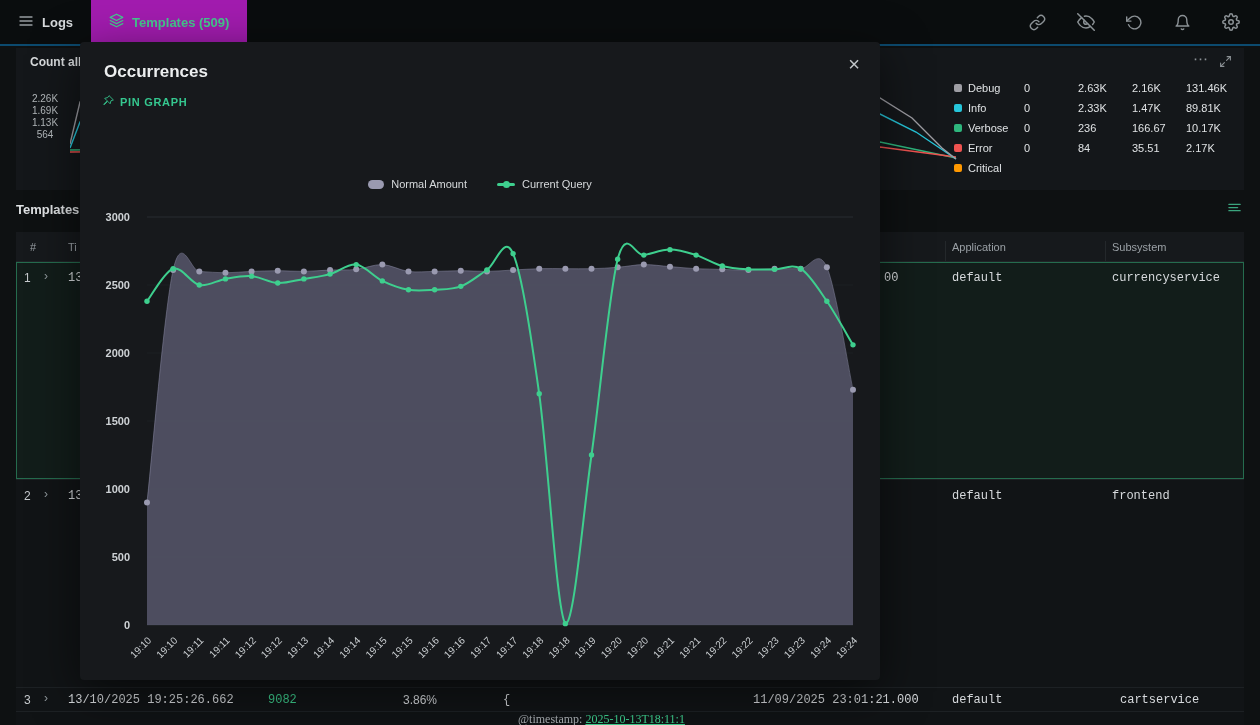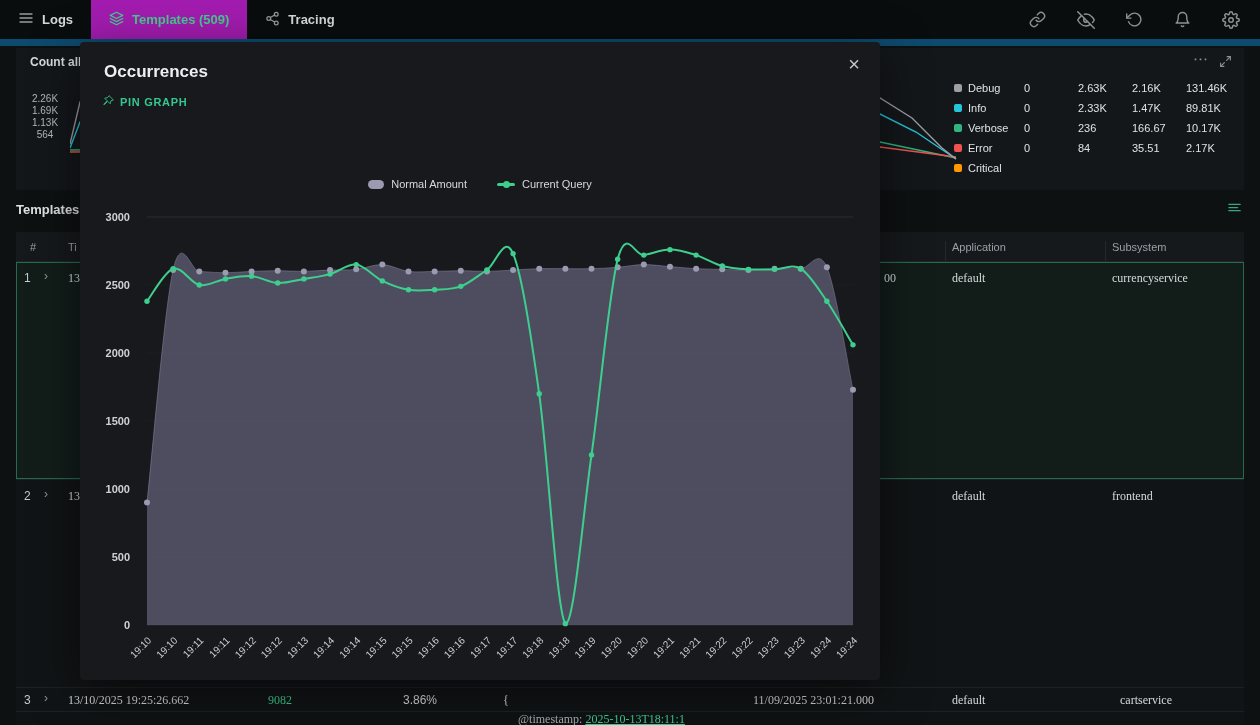--- a/index.html
+++ b/index.html
@@ -1,21 +1,21 @@
 <!DOCTYPE html>
 <html><head>
 <meta charset="utf-8">
 <style>
   *{box-sizing:border-box;margin:0;padding:0}
   html,body{width:1260px;height:725px;overflow:hidden}
   body{background:#0e1112;font-family:"Liberation Sans",sans-serif;-webkit-font-smoothing:antialiased}
   #app{position:relative;width:1260px;height:725px;background:#0e1112}
 
   
-  .topbar{position:absolute;left:0;top:0;width:1260px;height:46px;background:#0a0d0e;border-bottom:7px solid #0c4a6e;display:flex;align-items:stretch;z-index:3}
+  .topbar{position:absolute;left:0;top:0;width:1260px;height:46px;background:#0a0d0e;border-bottom:2px solid #0c4a6e;display:flex;align-items:stretch;z-index:3}
   .tab{display:flex;align-items:center;gap:8px;padding:0 18px;font-size:13px;font-weight:600;color:#d6d9db;cursor:pointer}
   .tab svg{stroke:#969ca0;fill:none;stroke-width:2;stroke-linecap:round;stroke-linejoin:round}
   .tab.active{background:#a21caf;color:#45c98e}
   .tab.active svg{stroke:#45c98e}
   .topbar-right{margin-left:auto;display:flex;align-items:center;gap:31px;padding-right:20px}
   .tb-icon{background:none;border:none;cursor:pointer;display:flex;align-items:center}
   .tb-icon svg{stroke:#8b9195;fill:none;stroke-width:2;stroke-linecap:round;stroke-linejoin:round}
 
   
   .count-panel{position:absolute;left:16px;top:48px;width:1228px;height:142px;background:#14171a;overflow:hidden;z-index:1}
@@ -34,21 +34,21 @@
   
   .tmpl-title{position:absolute;left:16px;top:202px;font-size:13px;font-weight:700;color:#dfe2e4;z-index:1}
   .tmpl-filter{position:absolute;right:18px;top:200px;background:none;border:none;cursor:pointer;z-index:1}
   .tmpl-filter svg{stroke:#3ba57e;fill:none;stroke-width:2;stroke-linecap:round}
   .tmpl-table{position:absolute;left:16px;top:232px;width:1228px;height:493px;background:#101315;z-index:1}
   .thead{position:relative;height:30px;background:#16191c;color:#9aa0a5;font-size:11px;border-bottom:1px solid #202427}
   .thead span{position:absolute;top:9px}
   .col-div{position:absolute;top:0;bottom:0;width:1px;background:#24282b}
   .trow{position:relative;border-bottom:1px solid #1d2124;background:#111416}
   .trow .cell{position:absolute;top:9px;font-size:12px}
-  .mono{font-family:Liberation Serif, serif;font-size:12px;color:#d7dadd}
+  .mono{font-family:Liberation Mono, monospace;font-size:12px;color:#d7dadd}
   .row-num{color:#c6cacd;font-size:12px}
   .chev{color:#8f979b;font-size:14px;cursor:pointer}
   .green{color:#3ecf8e}
   .row1{height:218px;background:rgba(62,207,142,.05);box-shadow:inset 0 0 0 1px rgba(62,207,142,.45)}
   .row2{height:208px}
   .row3{height:24px}
   .json-line{position:relative;height:13px;padding-left:502px;font-family:Liberation Serif, serif;font-size:12px;white-space:nowrap}
   .json-key{color:#a9aeb2}
   .json-val{color:#3ecf8e;text-decoration:underline}
 
@@ -83,32 +83,20 @@
     </div>
     <div class="tab active">
       <span>
         <svg width="15" height="15" viewBox="0 0 24 24">
             <polygon points="12 2 2 7 12 12 22 7 12 2"></polygon>
             <polyline points="2 17 12 22 22 17"></polyline>
             <polyline points="2 12 12 17 22 12"></polyline>
           </svg>
       </span>
       <span>Templates (509)</span>
-    </div>
-    <div class="tab">
-      <span>
-        <svg width="15" height="15" viewBox="0 0 24 24">
-            <circle cx="18" cy="5" r="3"></circle>
-            <circle cx="6" cy="12" r="3"></circle>
-            <circle cx="18" cy="19" r="3"></circle>
-            <line x1="8.59" y1="13.51" x2="15.42" y2="17.49"></line>
-            <line x1="15.41" y1="6.51" x2="8.59" y2="10.49"></line>
-          </svg>
-      </span>
-      <span>Tracing</span>
     </div>
     <div class="topbar-right">
       <button class="tb-icon">
         <svg width="17" height="17" viewBox="0 0 24 24">
             <path d="M10 13a5 5 0 0 0 7.54.54l3-3a5 5 0 0 0-7.07-7.07l-1.72 1.71"></path>
             <path d="M14 11a5 5 0 0 0-7.54-.54l-3 3a5 5 0 0 0 7.07 7.07l1.71-1.71"></path>
           </svg>
       </button>
       <button class="tb-icon">
         <svg width="18" height="18" viewBox="0 0 24 24">

